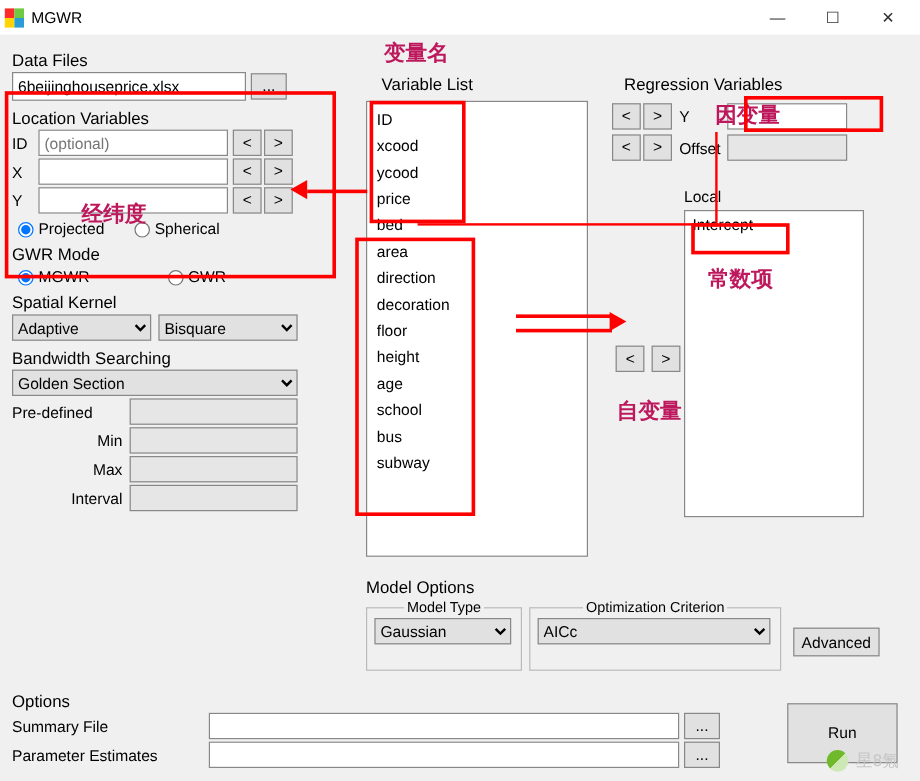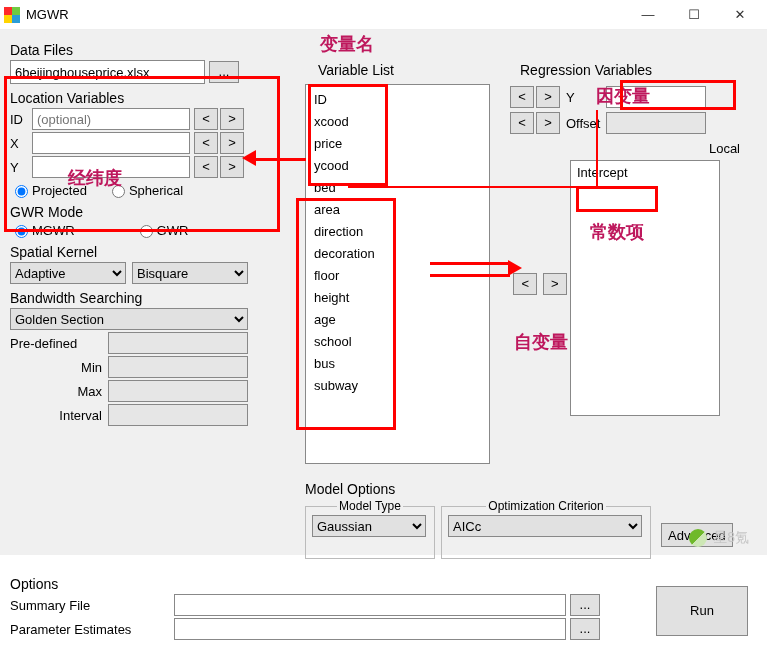--- a/index.html
+++ b/index.html
@@ -30,21 +30,21 @@
   .app-icon i { position:absolute; width:8px; height:8px; }
   .app-icon .tl{ top:0; left:0; background:#ff2a2a; }
   .app-icon .tr{ top:0; right:0; background:#6fca41; }
   .app-icon .bl{ bottom:0; left:0; background:#ffd400; }
   .app-icon .br{ bottom:0; right:0; background:#2a9dd6; }
   .titlebar .title { font-weight:400; }
   .winbtns { margin-left:auto; display:flex; }
   .winbtns div { width:46px; height:28px; display:flex; align-items:center; justify-content:center; color:#333; cursor:default; }
   .content {
     background:#f0f0f0;
-    width:100%; height:525px;
+    width:100%; height:621px;
     position:relative;
     padding:6px 10px 6px 6px;
   }
   fieldset { border:1px solid #bbb; margin:0; padding:2px 6px 4px 6px; }
   legend { padding:0 2px; font-size:12px;text-align:center; }
   .row { display:flex; align-items:center; margin:2px 0; }
   .lbl { display:inline-block; }
   input[type=text] {
     border:1px solid #888;
     background:#fff;
@@ -226,22 +226,22 @@
         <span class="lbl" style="width:98px;text-align:right;padding-right:6px">Interval</span>
         <input class="disabled" type="text" style="width: 140px;">
       </div>
   </div>
 
   <div class="vl-lbl">Variable List</div>
   <div class="varlist-wrap" style="top:54px">
     <div class="varlist" id="vlist">
         <div>ID</div>
         <div>xcood</div>
+        <div>ycood</div>
         <div>price</div>
-        <div>ycood</div>
         <div>bed</div>
         <div>area</div>
         <div>direction</div>
         <div>decoration</div>
         <div>floor</div>
         <div>height</div>
         <div>age</div>
         <div>school</div>
         <div>bus</div>
         <div>subway</div>
@@ -255,21 +255,21 @@
       <span class="btn minibtn" style="margin-left:2px">&gt;</span>
       <span class="lbl" style="width:12px;margin-left:6px">Y</span>
       <input type="text" style="width: 100px; margin-left: 28px;">
     </div>
     <div class="row" style="margin-top:4px">
       <span class="btn minibtn">&lt;</span>
       <span class="btn minibtn" style="margin-left:2px">&gt;</span>
       <span class="lbl" style="margin-left:6px">Offset</span>
       <input class="disabled" type="text" style="width: 100px; margin-left: 6px;">
     </div>
-    <div style="text-align:right;margin-top:7px;margin-left:60px">Local</div>
+    <div style="text-align:left;margin-top:22px;margin-left:60px">Local</div>
     <div style="display:flex">
       <div style="width:60px;display:flex;align-items:center;justify-content:center;height:256px">
         <div style="display:flex;flex-direction:column;gap:110px">
           <div>
             <span class="btn minibtn">&lt;</span>
             <span class="btn minibtn" style="margin-left:2px">&gt;</span>
           </div>
         </div>
       </div>
       <div class="localbox">

